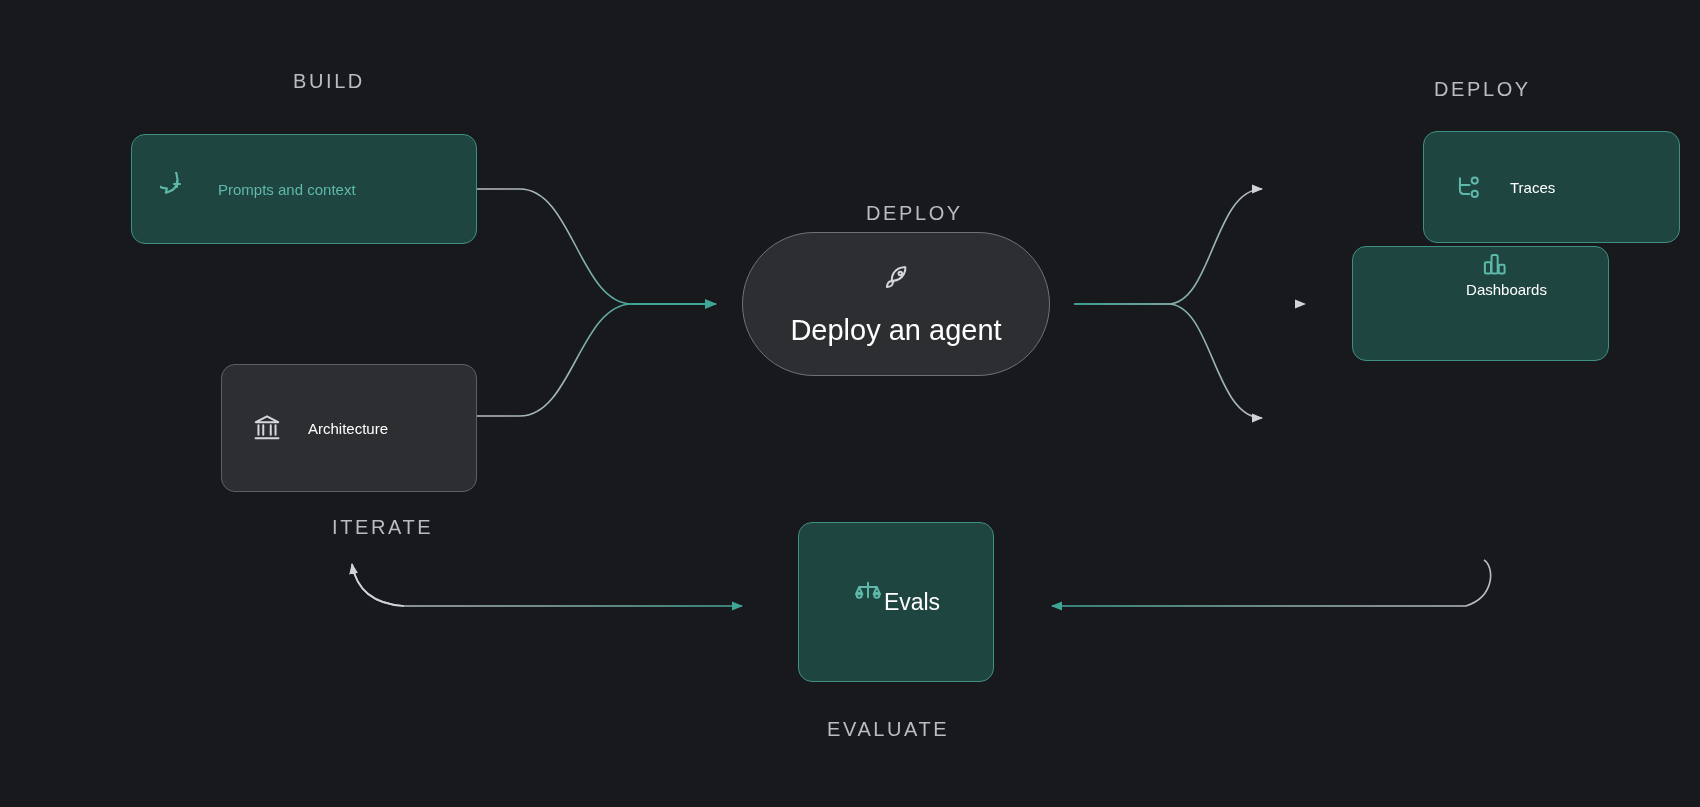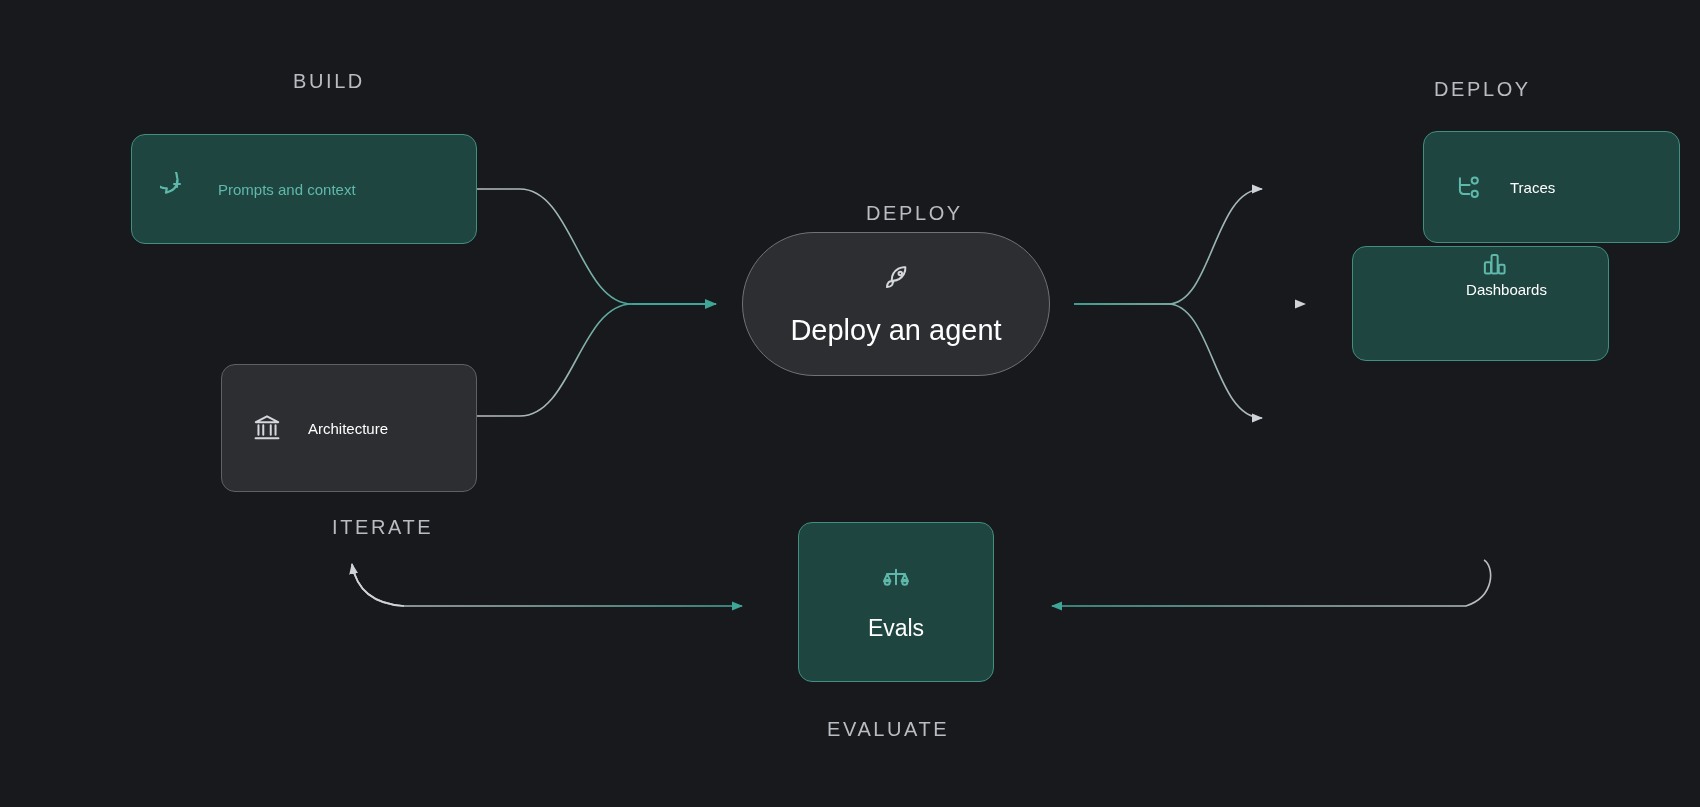--- a/index.html
+++ b/index.html
@@ -54,21 +54,21 @@
     border: 1px solid #6e7279;
     background: #2c2e31;
     color: #fff;
   }
   .pill .ico { margin-bottom: 16px; }
   .pill .lbl { font-size: 29px; white-space: nowrap; }
 
   
   .card {
     position: absolute;
-    display: flex; flex-direction: column;
+    display: flex; flex-direction: row;
     align-items: center; justify-content: center;
     border-radius: 14px;
     background: #1f4541;
     border: 1px solid #3f8f83;
     color: #fff;
   }
   .card .ico { margin-bottom: 16px; }
   .card .lbl { font-size: 23px; }
 </style>
 </head>

